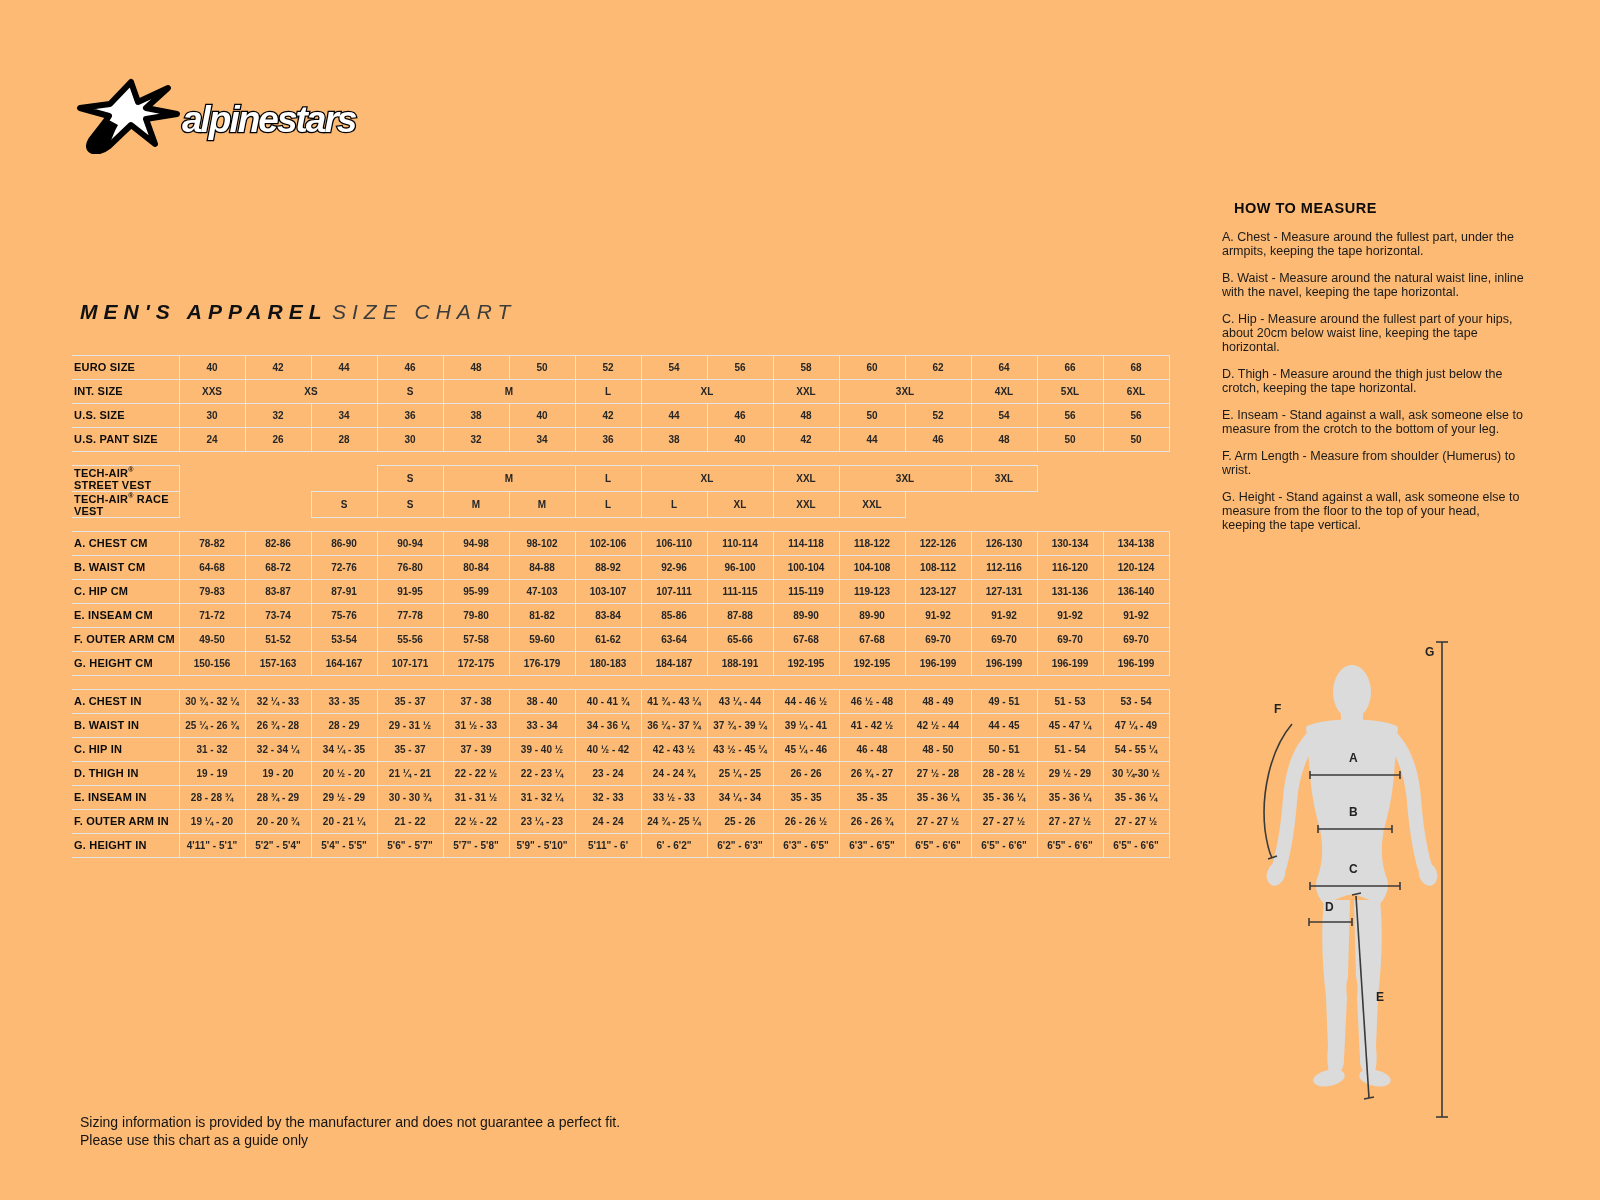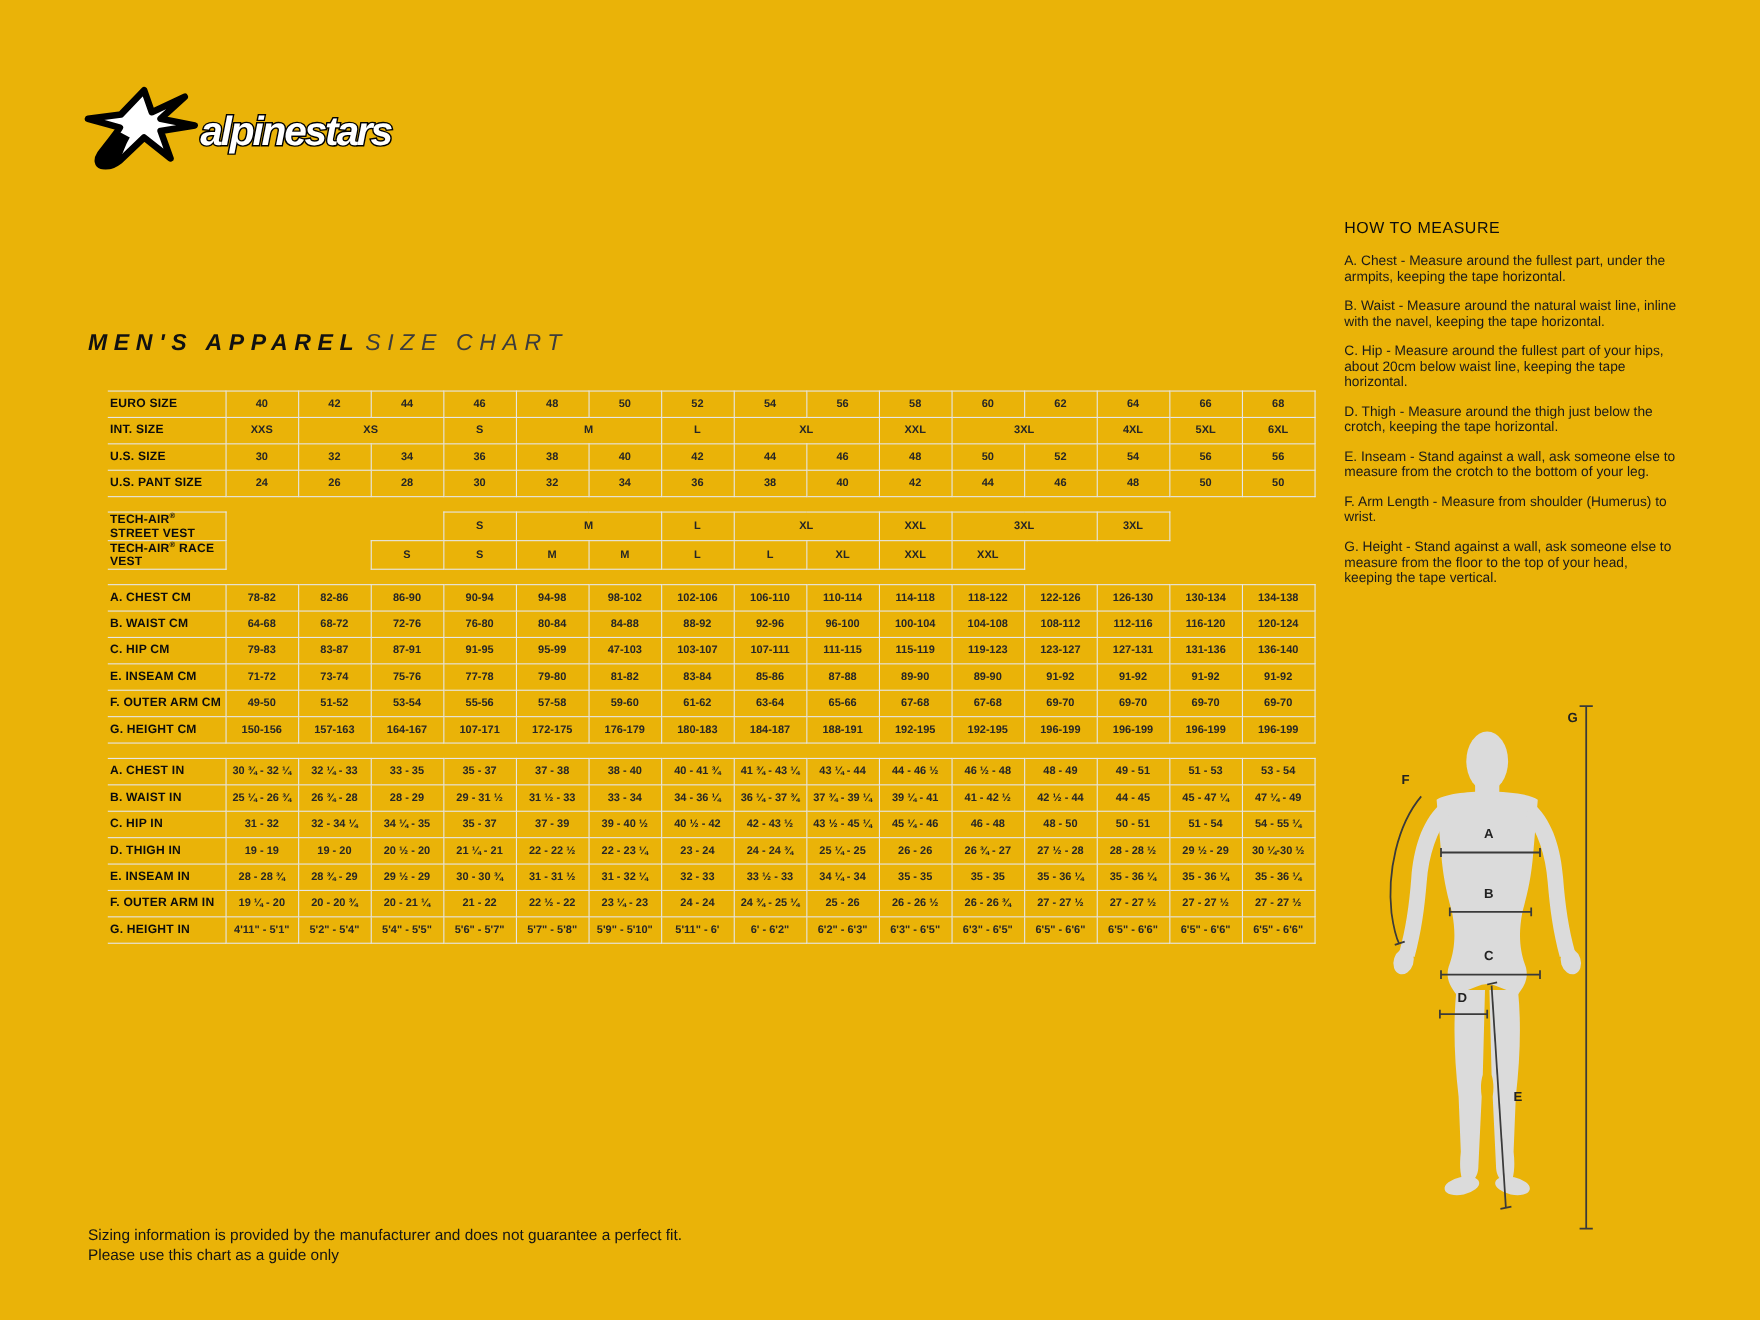--- a/index.html
+++ b/index.html
@@ -1,40 +1,40 @@
 <!DOCTYPE html>
 <html><head>
 <meta charset="utf-8">
 <style>
   html,body{margin:0;padding:0;background:#fff;}
-  #page{position:relative;width:1600px;height:1200px;background:#eab308;overflow:hidden;
+  #page{position:relative;width:1600px;height:1200px;background:#fdba74;overflow:hidden;
         font-family:"Liberation Sans",sans-serif;color:#111;}
 
   
   #logo{position:absolute;left:76px;top:78px;}
 
   
   #title{position:absolute;left:80px;top:300px;white-space:nowrap;}
   #title .main{font-size:21px;font-weight:bold;font-style:italic;letter-spacing:6px;color:#111;}
   #title .sub{font-size:21px;font-weight:normal;font-style:italic;letter-spacing:6px;color:#3c3c3c;}
 
   
-  #size-table{position:absolute;left:98px;top:355px;border-collapse:collapse;table-layout:fixed;width:1097px;}
+  #size-table{position:absolute;left:72px;top:355px;border-collapse:collapse;table-layout:fixed;width:1097px;}
   #size-table th{font-size:11px;font-weight:bold;text-align:left;color:#0c0c0c;
                  padding:0 2px 0 2px;letter-spacing:.2px;line-height:1.1;}
   #size-table td{font-size:10px;font-weight:bold;text-align:center;color:#262626;
                  height:23px;padding:0;}
   #size-table td.v{border:1px solid #e6e6e6;}
   #size-table th.lbl{border-top:1px solid #e6e6e6;border-bottom:1px solid #e6e6e6;border-right:1px solid #e6e6e6;}
   #size-table tr.gap td, #size-table tr.gap th{border:none;height:13px;}
   #size-table sup{font-size:7px;}
 
   
   #measure{position:absolute;left:1222px;top:200px;width:302px;}
-  #measure h3{margin:0 0 14px 0;font-size:14.5px;font-weight:normal;letter-spacing:.5px;color:#0c0c0c;}
+  #measure h3{margin:0 0 14px 12px;font-size:14.5px;font-weight:bold;letter-spacing:.5px;color:#0c0c0c;}
   #measure p{margin:0 0 13px 0;font-size:12.5px;line-height:1.12;color:#1a1a1a;}
 
   
   #diagram{position:absolute;left:1228px;top:612px;}
 
   
   #footer{position:absolute;left:80px;top:1069px;font-size:14px;line-height:1.25;color:#141414;margin-top:45px;}
 </style>
 </head>
 <body>

